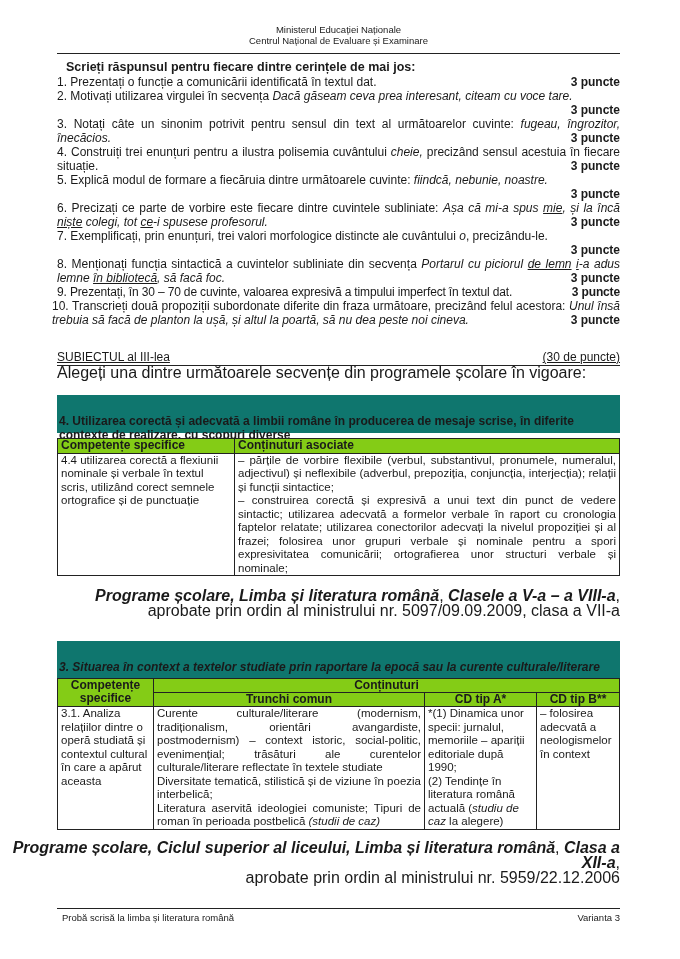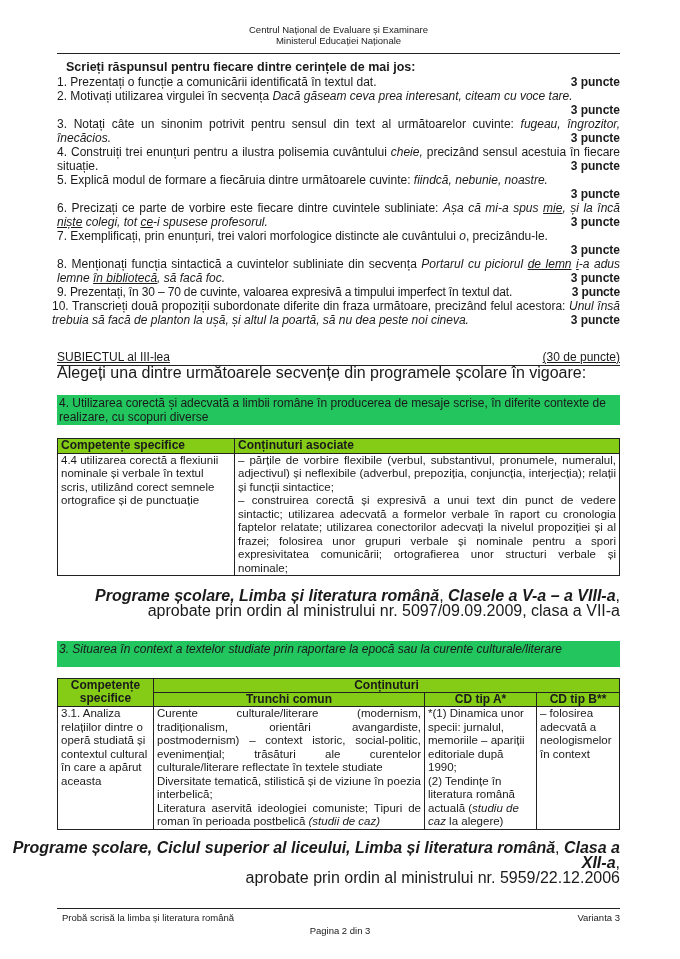--- a/index.html
+++ b/index.html
@@ -14,22 +14,22 @@
   .q { position: relative; text-align: justify; }
   .q .pts { font-weight: bold; float: right; margin-left: 6px; }
   .pts-line { text-align: right; font-weight: bold; }
   .u { text-decoration: underline; }
   i { font-style: italic; }
   .subj { position: absolute; left: 57px; width: 563px; top: 350px; font-size: 12px;
           font-weight: normal; border-bottom: 1px solid #222; line-height: 14px; padding-bottom: 1px; }
   .subj .l { text-decoration: underline; }
   .subj .r { float: right; text-decoration: underline; }
   .choose { position: absolute; left: 57px; top: 366px; font-size: 16px; line-height: 14px; }
-  .bar { position: absolute; left: 57px; width: 563px; background: #22c55e; font-size: 12px;
-         line-height: 14px; font-weight: normal; padding: 1px 2px; box-sizing: border-box; }
+  .bar { position: absolute; left: 57px; width: 563px; background: #0f766e; font-size: 12px;
+         line-height: 14px; font-weight: bold; padding: 19px 2px; box-sizing: border-box; }
   .bar1 { top: 395px; height: 30px; }
   .bar2 { top: 641px; height: 26px; font-style: italic; text-align: justify; }
   table { border-collapse: collapse; position: absolute; left: 57px; font-size: 11.5px; line-height: 13.5px; }
   td, th { border: 1px solid #222; vertical-align: top; padding: 0 3px; }
   th { background: #84cc16; font-weight: bold; }
   .t1 { top: 438px; width: 563px; }
   .t1 th { text-align: left; font-size: 12px; }
   .t2 { top: 678px; width: 563px; }
   .t2 th { text-align: center; font-size: 12px; line-height: 13px; }
   .just { text-align: justify; }
@@ -41,22 +41,22 @@
   .foot-l { position: absolute; left: 62px; top: 912px; font-size: 9.5px; }
   .foot-r { position: absolute; right: 60px; top: 912px; font-size: 9.5px; }
   .foot-c { position: absolute; left: 0; width: 680px; top: 925px; text-align: center; font-size: 9.5px; }
 </style>
 </head>
 <body>
 
 <div class="page">
 
   <div class="hdr">
+    <div>Ministerul Educației Naționale</div>
     <div>Centrul Național de Evaluare și Examinare</div>
-    <div>Ministerul Educației Naționale</div>
   </div>
   <div class="hdr-rule"></div>
 
   <div class="block intro">Scrieți răspunsul pentru fiecare dintre cerințele de mai jos:</div>
 
   <div class="block" style="top:75px;">
 
     <div class="q">
       <span>1.</span> <span>Prezentați o funcție a comunicării identificată în textul dat.</span>
       <span class="pts">3 puncte</span>
@@ -163,14 +163,13 @@
   </tbody>
     </table>
   <div class="src src2">
     <div><b>Programe școlare, Ciclul superior al liceului, Limba și literatura română</b><span>, </span><b>Clasa a XII-a</b><span>,</span></div>
     <div>aprobate prin ordin al ministrului nr. 5959/22.12.2006</div>
   </div>
 
   <div class="foot-rule"></div>
   <div class="foot-l">Probă scrisă la limba și literatura română</div>
   <div class="foot-r">Varianta 3</div>
-  <div class="foot-c">Pagina 2 din 3</div>
 </div>
 
 </body></html>

